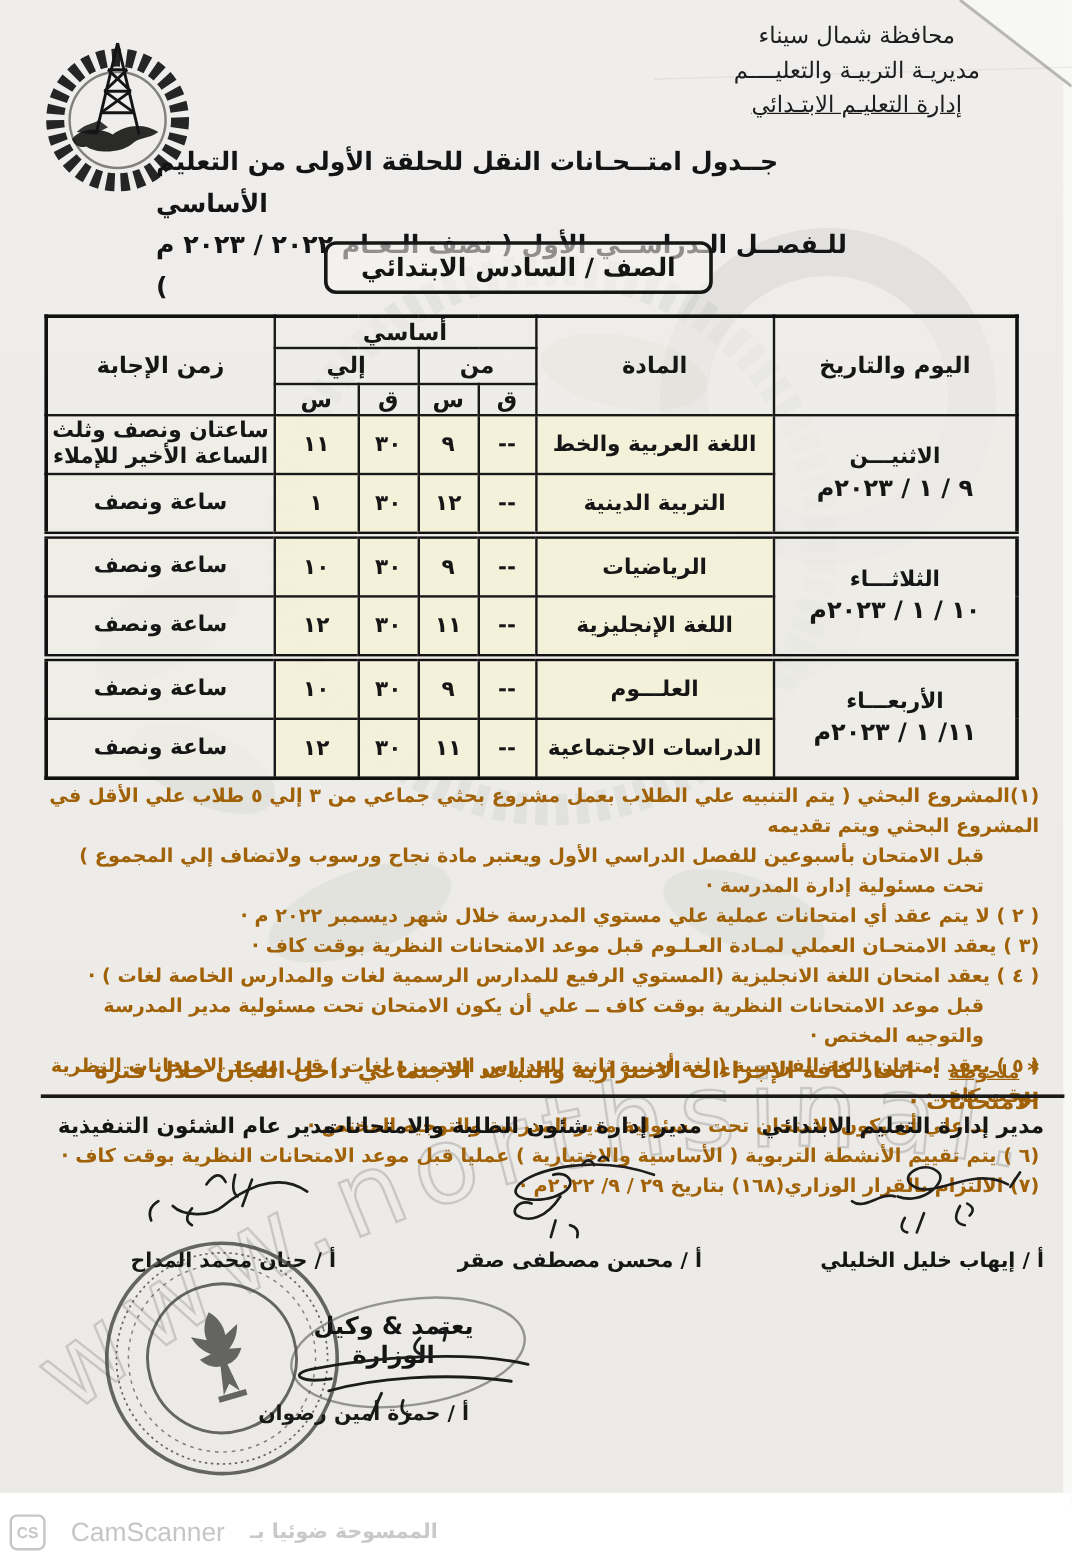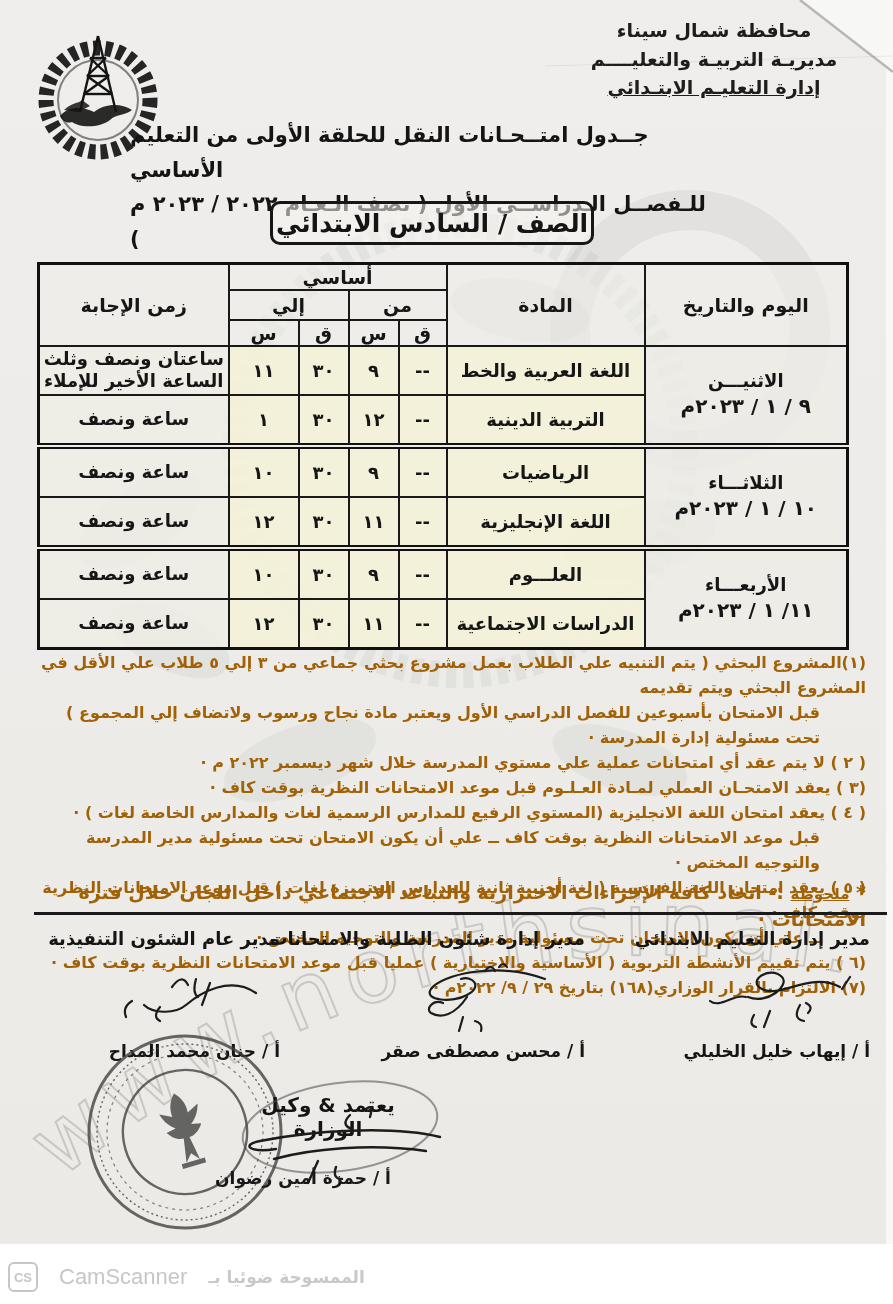--- a/index.html
+++ b/index.html
@@ -4,29 +4,29 @@
 <style>
   html,body{margin:0;padding:0;}
   body{width:893px;height:1304px;position:relative;background:#ffffff;
        font-family:"DejaVu Sans","Liberation Sans",sans-serif;overflow:hidden;}
   .paper{position:absolute;left:0;top:0;width:893px;height:1258px;
          background:linear-gradient(180deg,#efeeec 0%,#edecea 40%,#ecebe7 75%,#eceae6 100%);}
   .paper-edge-r{position:absolute;right:0;top:0;width:7px;height:1258px;background:#f8f8f7;}
   .layer{position:absolute;left:0;top:0;pointer-events:none;}
   
   .org-block{position:absolute;left:540px;top:16px;width:348px;text-align:center;
-             font-weight:bold;font-size:19px;color:#1d1d1d;line-height:1.5;direction:rtl;}
+             font-weight:normal;font-size:19px;color:#1d1d1d;line-height:1.5;direction:rtl;}
   .org-line-3{text-decoration:underline;}
   .logo-wrap{position:absolute;left:20px;top:24px;width:156px;height:140px;}
   
   .title-block{position:absolute;left:130px;top:118px;width:590px;text-align:left;
                font-weight:bold;font-size:21px;color:#141414;line-height:1.65;direction:rtl;}
   .class-box{position:absolute;left:270px;top:201px;width:318px;height:38px;border:3px solid #161616;
              border-radius:10px;display:flex;align-items:center;justify-content:center;
-             font-weight:bold;font-size:25px;color:#141414;direction:rtl;background:rgba(245,244,240,.55);}
+             font-weight:bold;font-size:21px;color:#141414;direction:rtl;background:rgba(245,244,240,.55);}
   
   .sched{position:absolute;left:37px;top:262px;border-collapse:collapse;table-layout:fixed;
          width:809px;direction:rtl;background:rgba(238,237,232,.55);}
   .sched th,.sched td{border:2px solid #191919;color:#161616;text-align:center;vertical-align:middle;
          font-weight:bold;padding:0 3px;overflow:hidden;}
   .sched{border:3px solid #111;}
   .sched th{font-size:19px;}
   .h1{height:26px;} .h2{height:30px;} .h3{height:26px;}
   .sched td{height:47px;font-size:18px;}
   .cell-cream{background:rgba(246,242,216,.85);}

